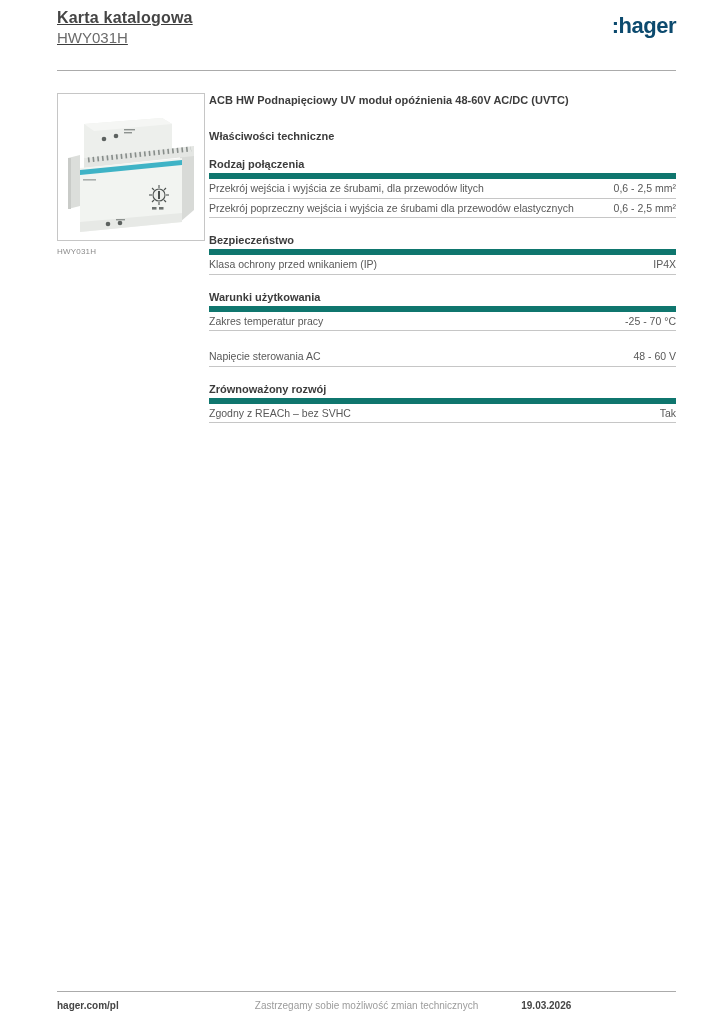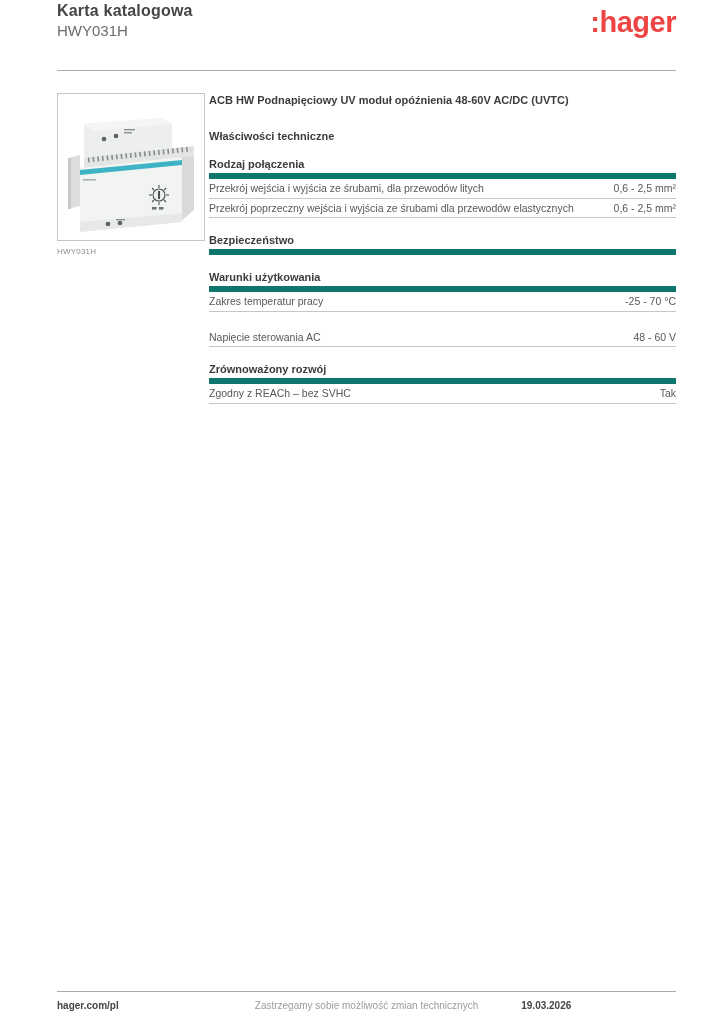--- a/index.html
+++ b/index.html
@@ -7,26 +7,26 @@
   body {
     width: 724px; height: 1024px;
     position: relative;
     font-family: "Liberation Sans", sans-serif;
     color: #3c3c3c;
     overflow: hidden;
   }
   .page { position: absolute; inset: 0; background: #ffffff; }
 
   
-  .header { position: absolute; top: 2px; left: 57px; right: 48px; }
+  .header { position: absolute; top: 9px; left: 57px; right: 48px; text-decoration: underline; }
   .doc-type { font-size: 16px; font-weight: bold; color: #454545; letter-spacing: 0.2px; }
   .product-ref { font-size: 15px; color: #6b6b6b; margin-top: 2px; }
   .logo {
     position: absolute; top: 4px; right: 0;
-    font-size: 29px; font-weight: bold; color: #ef4444;
+    font-size: 22px; font-weight: bold; color: #0c4a6e;
     letter-spacing: -0.5px;
     font-family: "Liberation Sans", sans-serif;
   }
   .header-rule { position: absolute; top: 70px; left: 57px; right: 48px; border-top: 1px solid #ababab; }
 
   
   .main { position: absolute; top: 93px; left: 57px; right: 48px; display: flex; }
   .left-col { width: 148px; flex: 0 0 148px; }
   .image-box { width: 148px; height: 148px; border: 1px solid #c6c6c6; background: #ffffff; }
   .image-caption { margin-top: 6px; font-size: 8px; color: #8b8b8b; letter-spacing: 0.2px; }
@@ -136,20 +136,24 @@
           <span class="spec-value">0,6 - 2,5 mm²</span>
         </div>
         <div class="spec-row">
           <span class="spec-label">Przekrój poprzeczny wejścia i wyjścia ze śrubami dla przewodów elastycznych</span>
           <span class="spec-value">0,6 - 2,5 mm²</span>
         </div>
       </div>
 
       <div class="spec-section">
         <div class="section-title">Bezpieczeństwo</div>
+        <div class="spec-row">
+          <span class="spec-label">Klasa ochrony przed wnikaniem (IP)</span>
+          <span class="spec-value">IP4X</span>
+        </div>
       </div>
 
       <div class="spec-section">
         <div class="section-title">Warunki użytkowania</div>
         <div class="spec-row">
           <span class="spec-label">Zakres temperatur pracy</span>
           <span class="spec-value">-25 - 70 °C</span>
         </div>
       </div>
 

